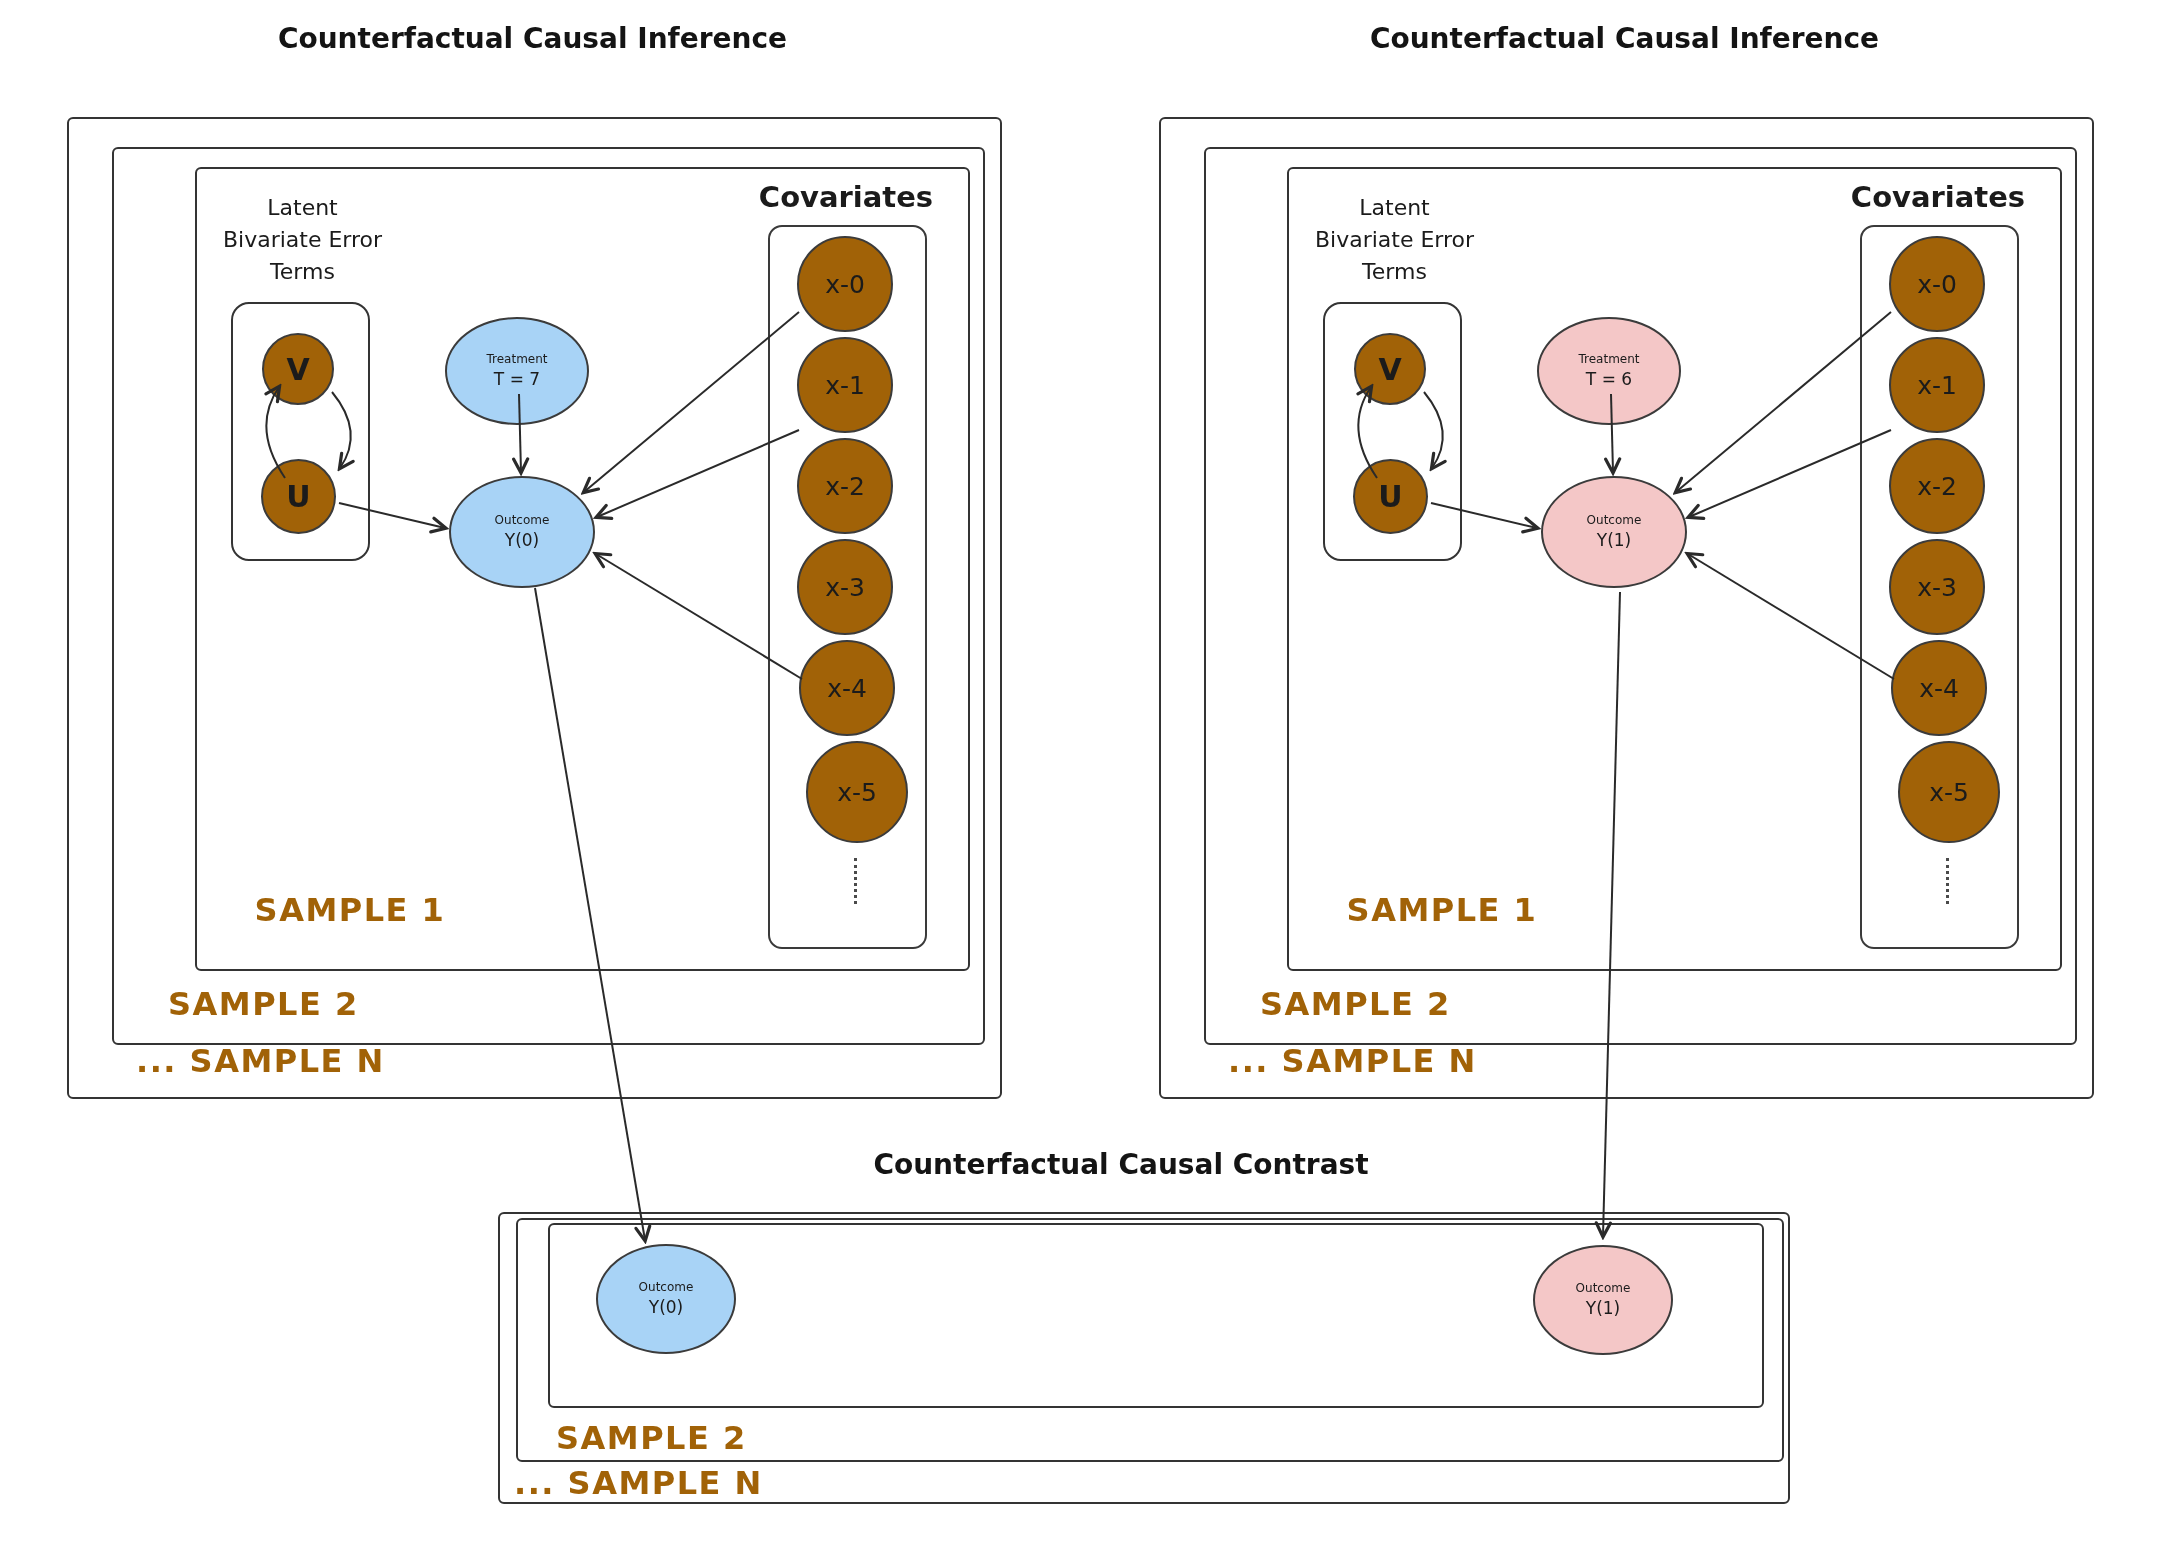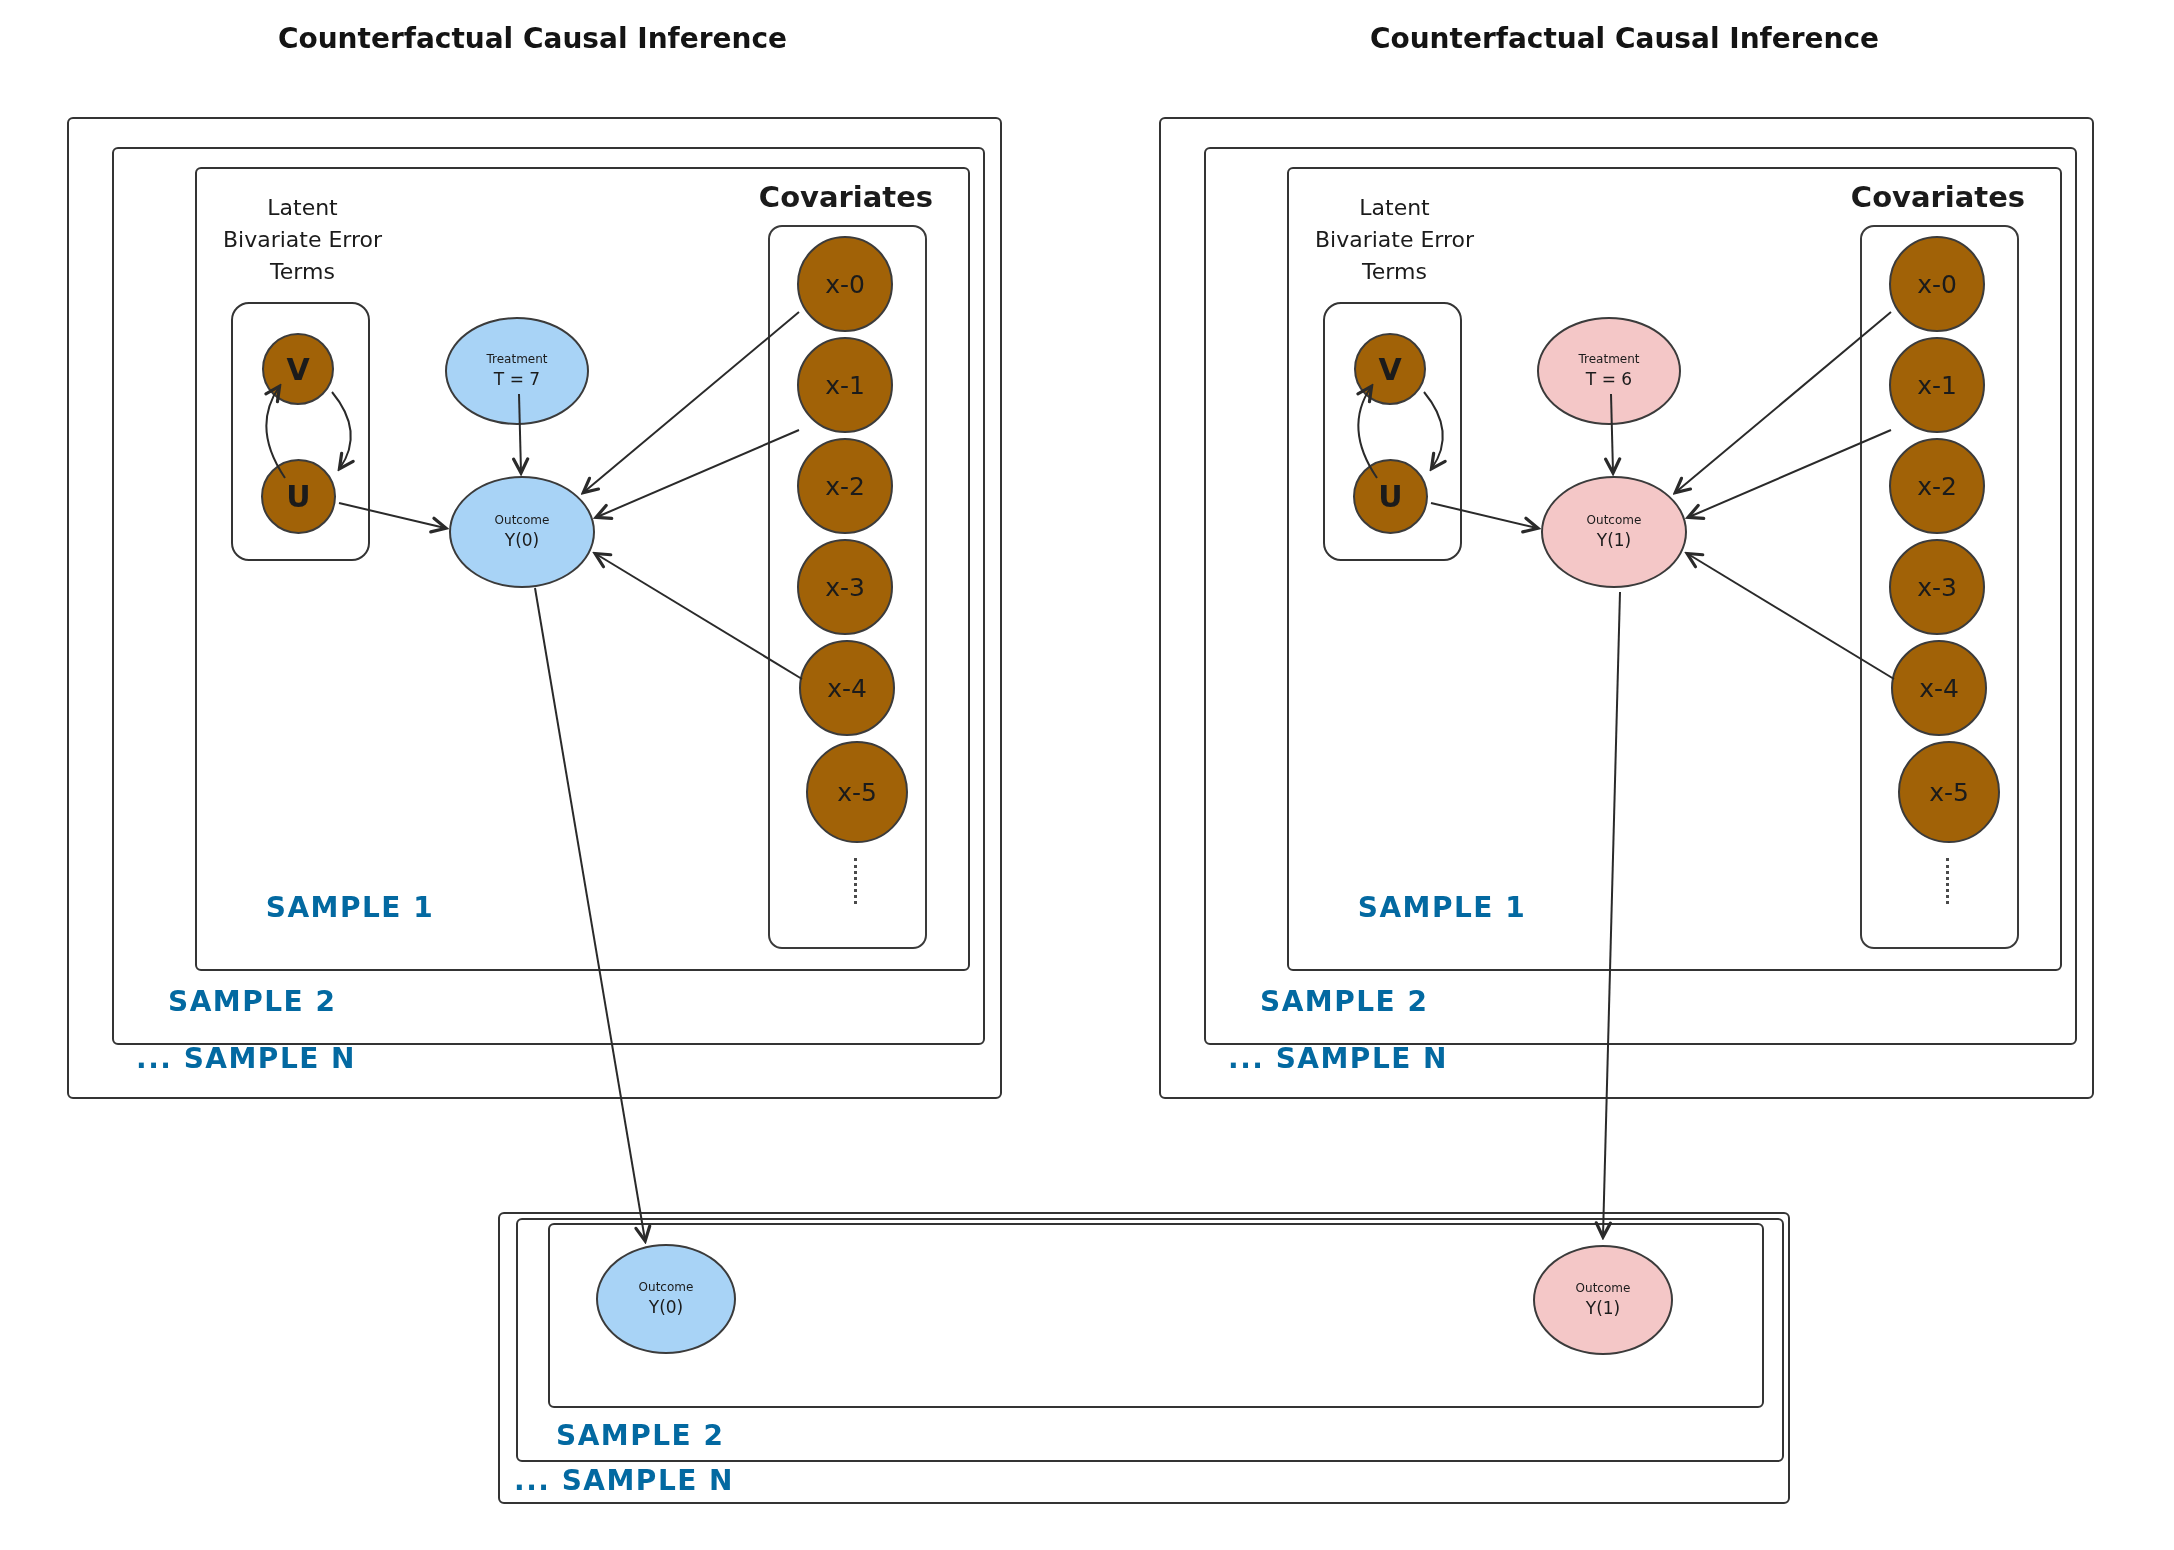--- a/index.html
+++ b/index.html
@@ -37,24 +37,24 @@
     line-height:1.45;
     white-space:pre-line;
     font-weight:500;
   }
   .covtitle{
     text-align:center;
     font-size:29px;
     font-weight:700;
   }
   .sample{
-    font-size:28px;
+    font-size:32px;
     font-weight:700;
     letter-spacing:1.5px;
-    color:#0369a1;
+    color:#a16207;
   }
   .sample.center{text-align:center;}
   .node{
     position:absolute;
     border:2px solid #3b3b3b;
     border-radius:50%;
     display:flex;
     flex-direction:column;
     align-items:center;
     justify-content:center;
@@ -181,20 +181,21 @@
     </div>
   <div class="node xvar" style="left:1898px;top:741px;width:102px;height:102px;">
       <span>x-5</span>
     </div>
   <div class="dots" style="left:1946px;top:858px;height:46px;"></div>
 
   <div class="lbl sample center" style="left:1322px;top:891px;width:240px;">SAMPLE 1</div>
   <div class="lbl sample" style="left:1260px;top:985px;">SAMPLE 2</div>
   <div class="lbl sample" style="left:1228px;top:1042px;">... SAMPLE N</div>
 
+  <div class="title" style="left:480px;top:1148px;width:1282px;">Counterfactual Causal Contrast</div>
 
   <div class="box" style="left:498px;top:1212px;width:1288px;height:288px;"></div>
   <div class="box" style="left:516px;top:1218px;width:1264px;height:240px;"></div>
   <div class="box" style="left:548px;top:1223px;width:1212px;height:181px;"></div>
 
   <div class="node" style="left: 596px; top: 1244px; width: 140px; height: 110px; background-color: rgb(168, 211, 246);">
     <span class="l1">Outcome</span>
     <span class="l2">Y(0)</span>
   </div>
   <div class="node" style="left: 1533px; top: 1245px; width: 140px; height: 110px; background-color: rgb(244, 199, 199);">

